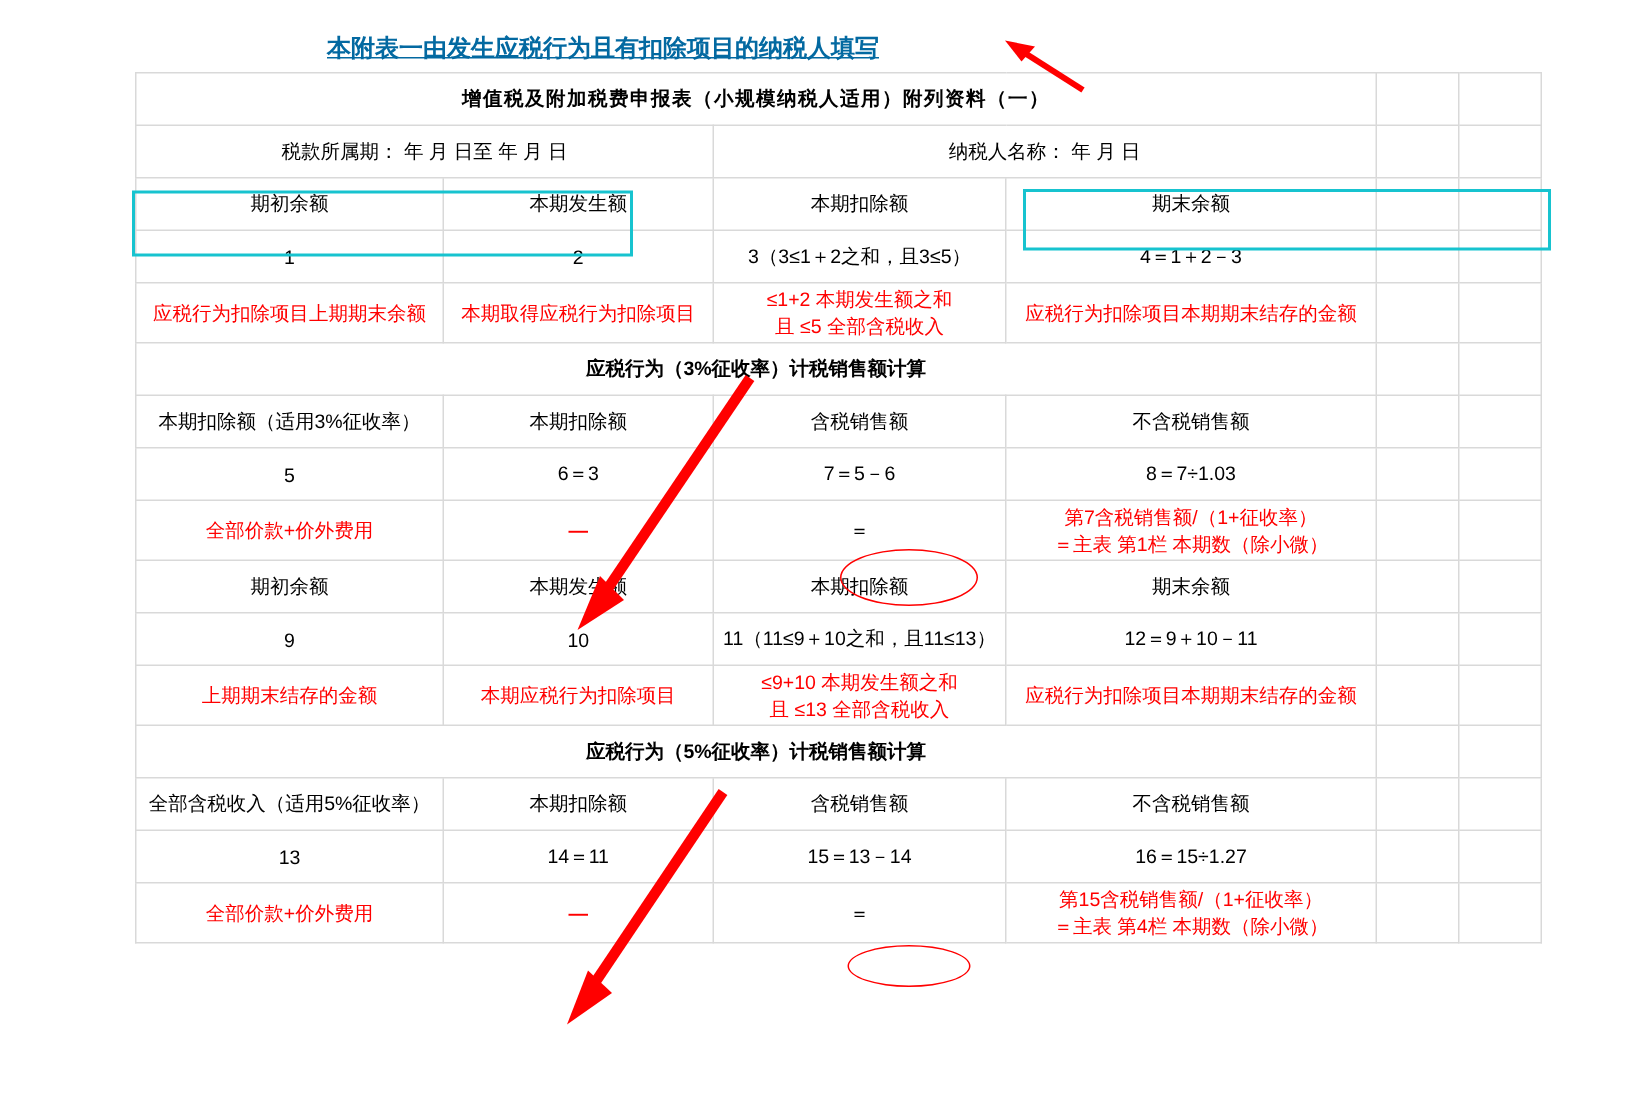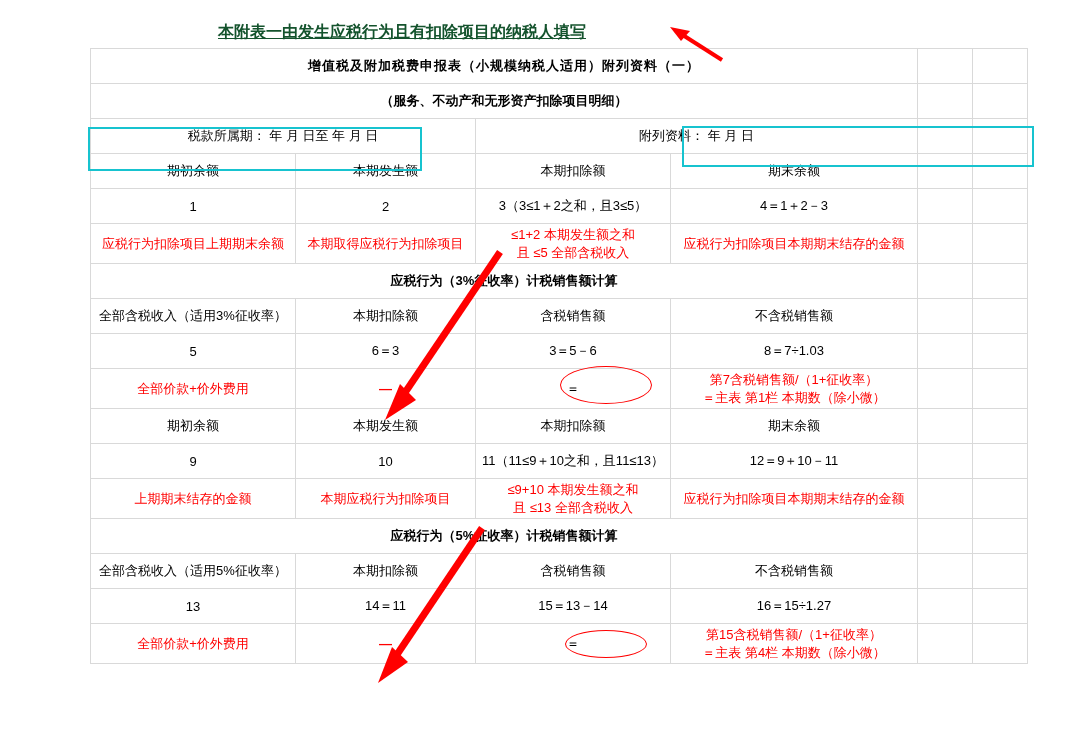--- a/index.html
+++ b/index.html
@@ -10,21 +10,21 @@
     font-size:13px;
     color:#000;
     position:relative;
     overflow:hidden;
   }
   .sheet{position:absolute;left:0;top:0;width:1089px;height:735px;}
 
   
   .top-note{
     position:absolute;left:218px;top:22px;
-    color:#14532d;font-size:16px;font-weight:bold;
+    color:#0369a1;font-size:16px;font-weight:bold;
     text-decoration:underline;
     white-space:nowrap;
   }
 
   
   table.form{
     position:absolute;left:90px;top:48px;
     border-collapse:collapse;
     table-layout:fixed;
     width:937px;
@@ -92,29 +92,24 @@
         <col class="c6">
     </colgroup>
     <tbody>
 
       <tr>
         <td colspan="4" class="title">增值税及附加税费申报表（小规模纳税人适用）附列资料（一）</td>
         <td></td>
         <td></td>
       </tr>
 
-      <tr>
-        <td colspan="4" class="subtitle">（服务、不动产和无形资产扣除项目明细）</td>
-        <td></td>
-        <td></td>
-      </tr>
 
       <tr>
         <td colspan="2" class="left nowrap">税款所属期：     年  月  日至     年  月  日</td>
-        <td colspan="2" class="left nowrap">附列资料：     年  月  日</td>
+        <td colspan="2" class="left nowrap">纳税人名称：     年  月  日</td>
         <td></td>
         <td></td>
       </tr>
 
 
       <tr>
         <td>期初余额</td>
         <td>本期发生额</td>
         <td>本期扣除额</td>
         <td>期末余额</td>
@@ -138,31 +133,31 @@
         <td></td>
         <td></td>
       </tr>
 
       <tr>
         <td colspan="4" class="sectionhdr">应税行为（3%征收率）计税销售额计算</td>
         <td></td>
         <td></td>
       </tr>
       <tr>
-        <td>全部含税收入（适用3%征收率）</td>
+        <td>本期扣除额（适用3%征收率）</td>
         <td>本期扣除额</td>
         <td>含税销售额</td>
         <td>不含税销售额</td>
         <td></td>
         <td></td>
       </tr>
       <tr>
         <td>5</td>
         <td>6＝3</td>
-        <td>3＝5－6</td>
+        <td>7＝5－6</td>
         <td>8＝7÷1.03</td>
         <td></td>
         <td></td>
       </tr>
       <tr>
         <td class="red tall">全部价款+价外费用</td>
         <td class="dash tall">—</td>
         <td class="tall">＝</td>
         <td class="red tall two-line small" style="white-space:pre-line">第7含税销售额/（1+征收率）
 ＝主表 第1栏 本期数（除小微）</td>

